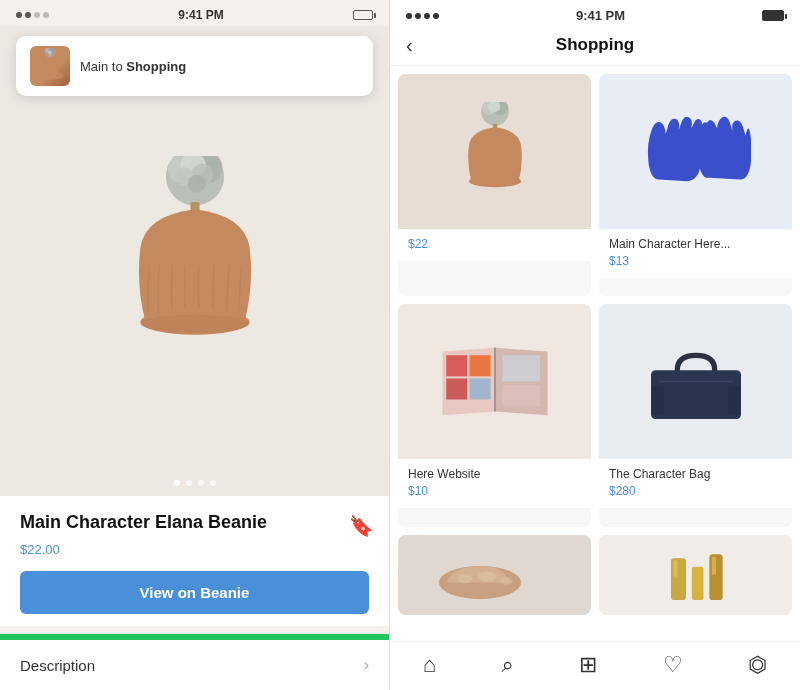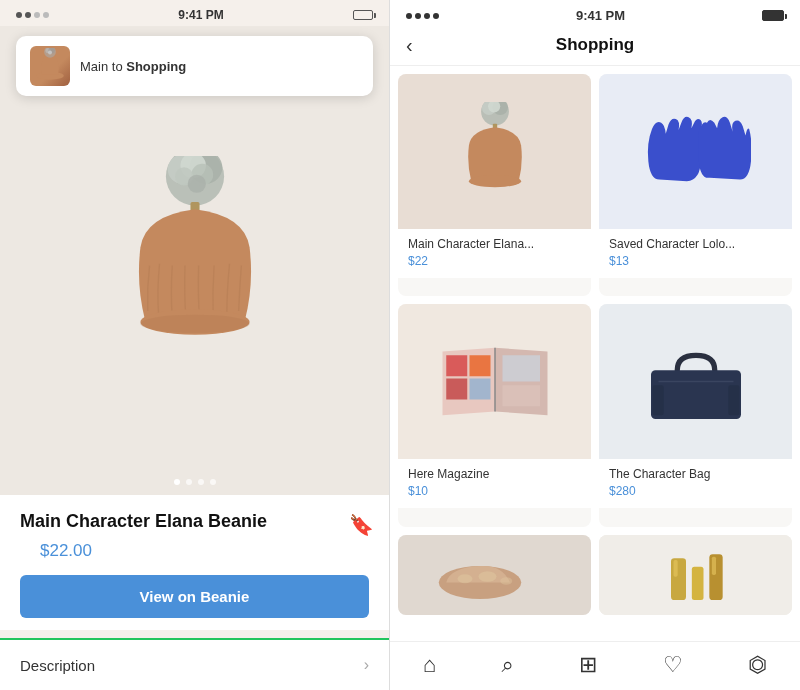--- a/index.html
+++ b/index.html
@@ -110,37 +110,37 @@
     .product-title-row {
       display: flex; justify-content: flex-end; align-items: flex-start;
     }
     .product-title {
       font-size: 18px; font-weight: 700; color: #111; flex: 1;
     }
     .bookmark-icon {
       width: 20px; color: #111; font-size: 20px; margin-top: 2px;
     }
     .product-price-left {
-      font-size: 17px; color: #4a90d9; font-weight: 500; margin-top: 4px; margin-left: 20px;
+      font-size: 13px; color: #4a90d9; font-weight: 500; margin-top: 4px;
     }
     .view-btn {
       display: block; width: 100%; margin-top: 14px;
       background: #4a90d9; color: white;
       border: none; border-radius: 6px;
       padding: 13px;
       font-size: 15px; font-weight: 600; cursor: pointer;
       text-align: center;
     }
 
     .description-row {
       background: white;
       margin-top: 8px;
       padding: 16px 20px;
       display: flex; justify-content: space-between; align-items: center;
-      border-top: 2px solid #22c55e;
+      border-top: 6px solid #22c55e;
     }
     .description-label {
       font-size: 15px; color: #333;
     }
     .chevron-right {
       color: #aaa; font-size: 16px;
     }
 
     
     .phone-right {
@@ -365,36 +365,35 @@
           <circle cx="110" cy="22" r="32" fill="#b0b8b0" opacity="0.85"></circle>
           <circle cx="96" cy="14" r="16" fill="#c5ccc5" opacity="0.9"></circle>
           <circle cx="122" cy="12" r="18" fill="#a8b0a8" opacity="0.85"></circle>
           <circle cx="108" cy="10" r="14" fill="#d0d8d0" opacity="0.9"></circle>
           <rect x="105" y="50" width="10" height="12" fill="#b0955e" rx="2"></rect>
           <path d="M55,180 Q45,140 50,100 Q55,65 110,58 Q165,65 170,100 Q175,140 165,180 Z" fill="#c4895e"></path>
           <ellipse cx="110" cy="182" rx="60" ry="14" fill="#c4895e"></ellipse>
         </svg>
       </div>
       <div class="grid-info">
-        <div class="grid-name">Main Character Elana...</div>
         <div class="grid-price">$22</div>
       </div>
     </div>
 
     <div class="grid-item">
       <div class="grid-img img-gloves">
         <svg width="110" height="100" viewBox="0 0 120 100">
 
           <path d="M20,80 Q10,80 8,60 Q6,40 12,25 Q16,15 22,18 Q26,20 27,30 L30,20 Q33,12 38,14 Q43,16 41,26 L44,18 Q47,10 52,12 Q57,14 55,24 L58,18 Q61,12 65,15 Q68,18 65,28 L65,60 Q65,80 50,82 Z" fill="#3a4fcc"></path>
 
           <path d="M75,78 Q65,80 63,60 L63,28 Q67,15 72,18 Q75,12 80,18 L83,24 Q84,14 89,12 Q94,10 97,18 L100,28 Q98,18 103,16 Q108,14 111,22 L114,32 Q116,22 118,25 Q122,40 120,60 Q118,80 108,80 Z" fill="#3a4fcc"></path>
         </svg>
       </div>
       <div class="grid-info">
-        <div class="grid-name">Saved Character Lolo...</div>
+        <div class="grid-name">Main Character Here...</div>
         <div class="grid-price">$13</div>
       </div>
     </div>
 
     <div class="grid-item">
       <div class="grid-img img-book">
         <svg width="120" height="95" viewBox="0 0 160 120">
 
           <path d="M10,20 L80,15 L80,100 L10,105 Z" fill="#e8c8c0"></path>
           <path d="M80,15 L150,20 L150,105 L80,100 Z" fill="#d4b8b0"></path>
@@ -404,21 +403,21 @@
           <rect x="15" y="56" width="28" height="28" fill="#c04040" opacity="0.8"></rect>
           <rect x="46" y="56" width="28" height="28" fill="#90b0d0" opacity="0.8"></rect>
 
           <line x1="80" y1="15" x2="80" y2="100" stroke="#888" stroke-width="2"></line>
 
           <rect x="90" y="25" width="50" height="35" fill="#c8d8e8" opacity="0.6"></rect>
           <rect x="90" y="65" width="50" height="28" fill="#e0c8c0" opacity="0.5"></rect>
         </svg>
       </div>
       <div class="grid-info">
-        <div class="grid-name">Here Magazine</div>
+        <div class="grid-name">Here Website</div>
         <div class="grid-price">$10</div>
       </div>
     </div>
 
     <div class="grid-item">
       <div class="grid-img img-bag">
         <svg width="120" height="95" viewBox="0 0 160 120">
 
           <path d="M55,45 Q55,25 80,25 Q105,25 105,45" stroke="#2a3040" stroke-width="7" fill="none" stroke-linecap="round"></path>
 

